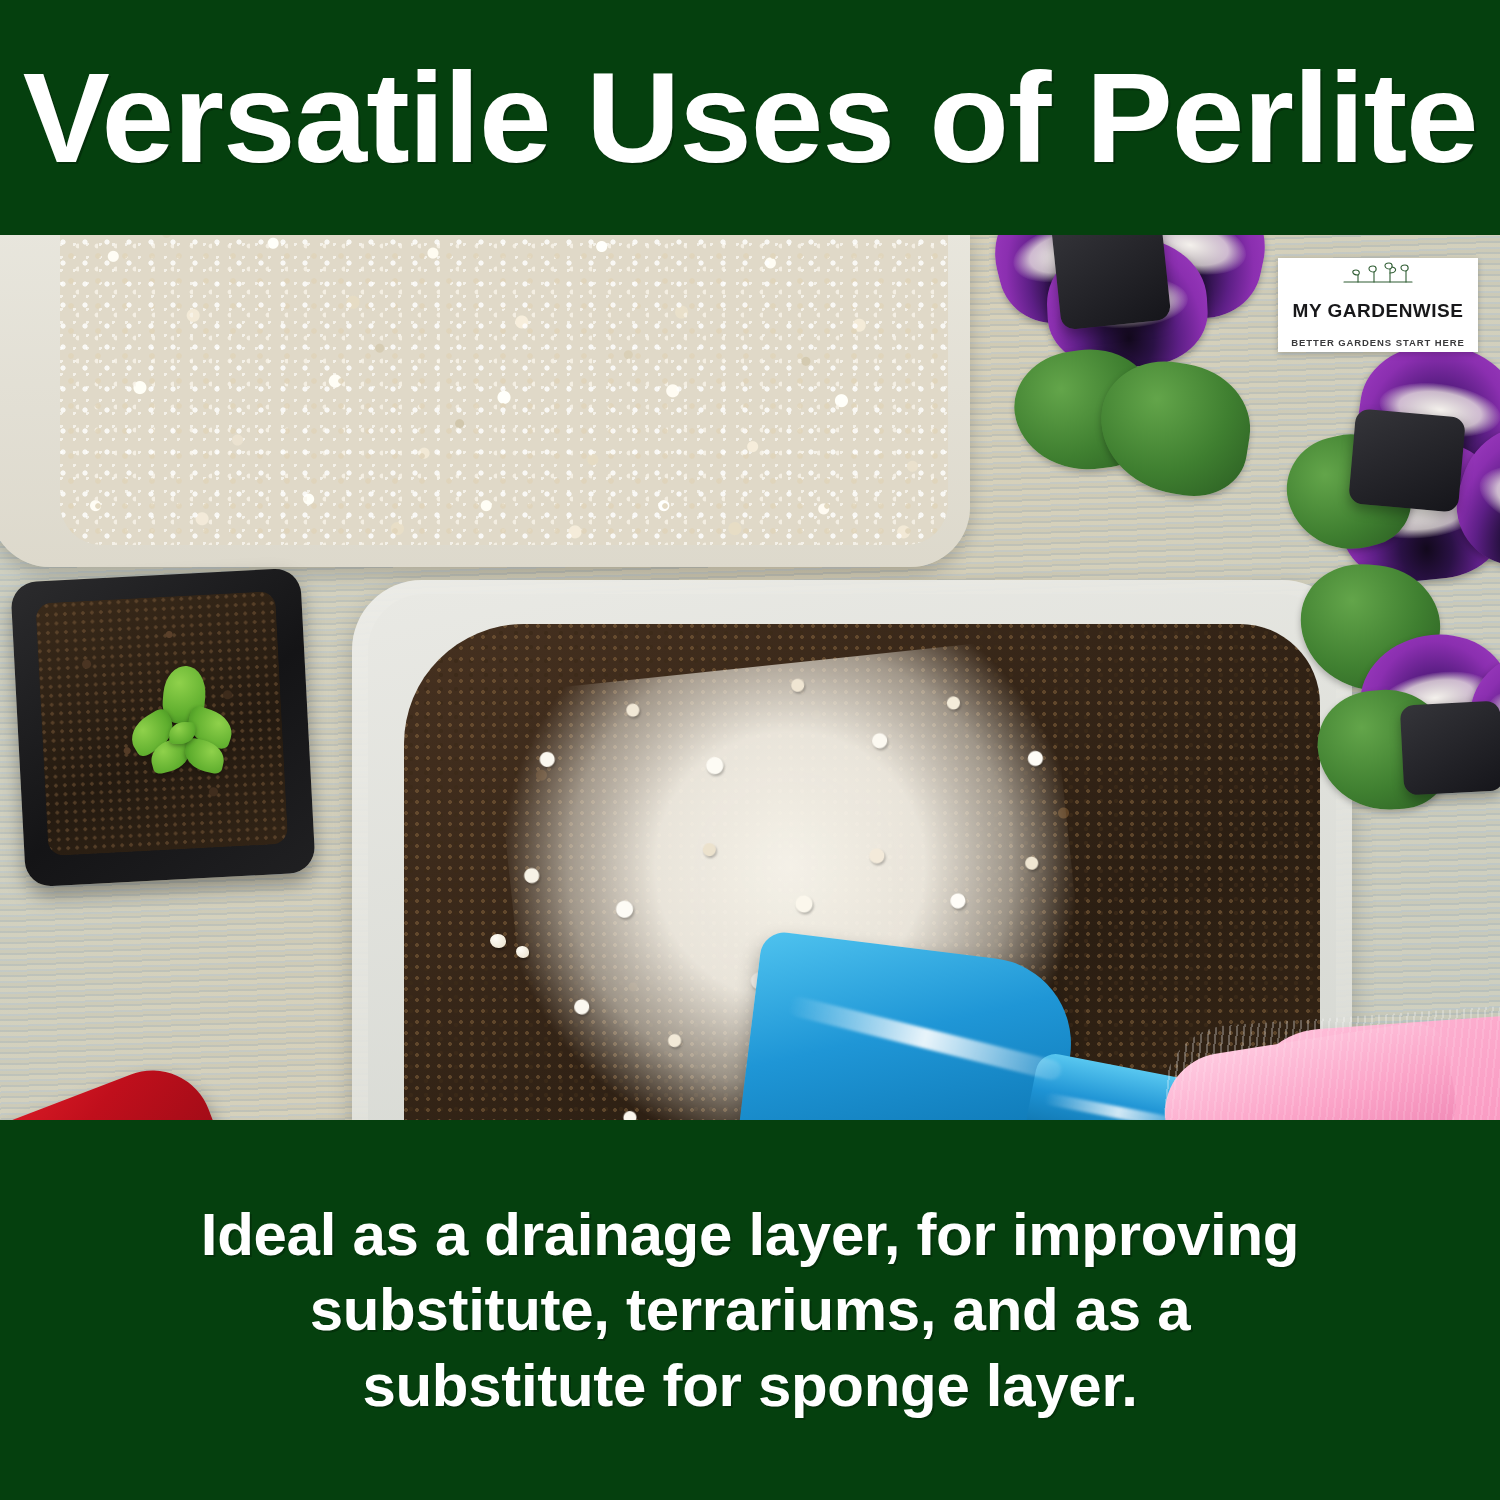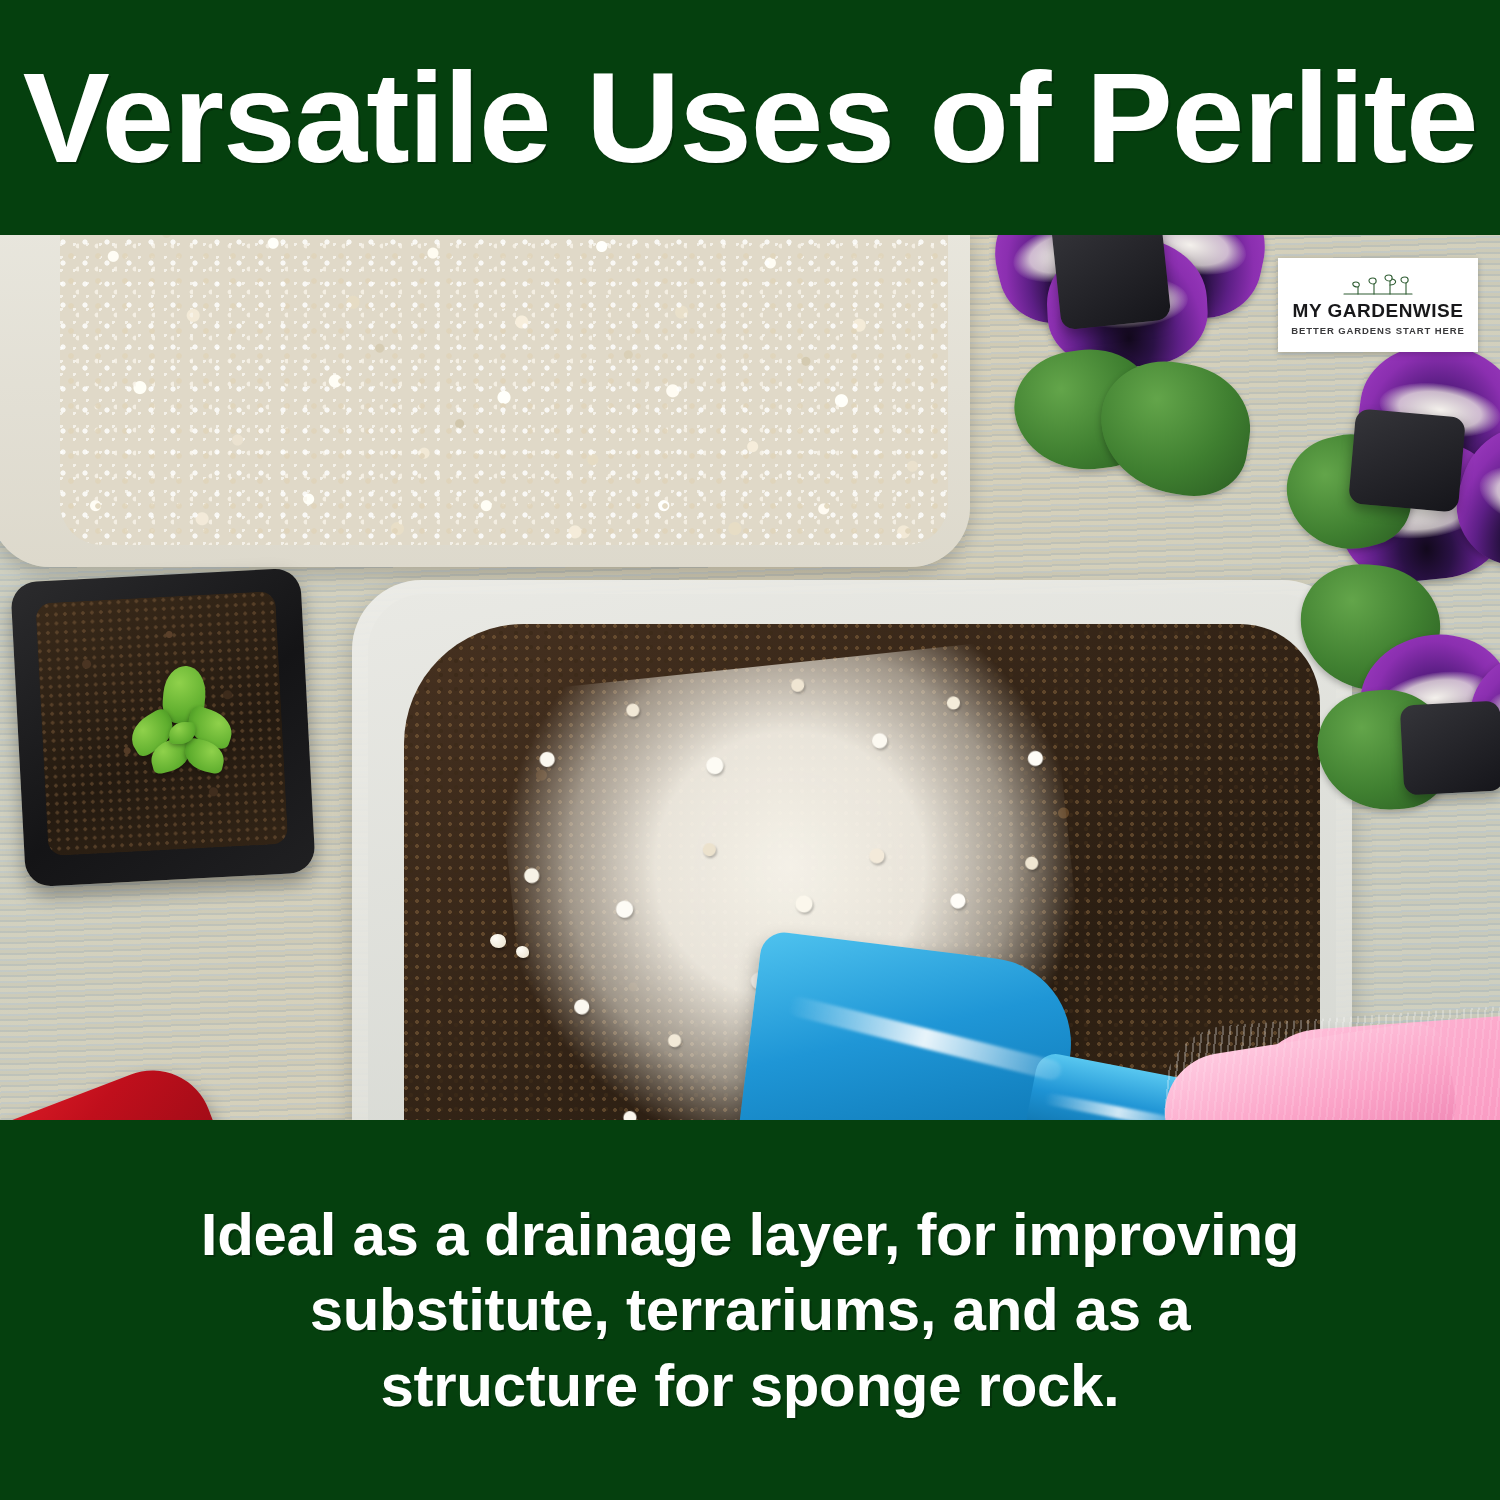--- a/index.html
+++ b/index.html
@@ -336,20 +336,21 @@
     box-shadow:0 6px 12px rgba(0,0,0,.3);
   }
 
   
   .logo-box {
     position:absolute; left:1278px; top:258px; width:200px; height:94px;
     background:#ffffff;
     display:flex; flex-direction:column; align-items:center; justify-content:center;
     box-shadow:0 2px 6px rgba(0,0,0,.22);
     z-index:40;
+    gap:12px;
   }
   .logo-icon { width:76px; height:24px; margin-bottom:3px; }
   .logo-name {
     font-family:"Liberation Sans", sans-serif;
     font-weight:bold; font-size:19px; letter-spacing:.5px;
     color:#18181a; line-height:1; white-space:nowrap;
   }
   .logo-tag {
     font-family:"Liberation Sans", sans-serif;
     font-weight:bold; font-size:9.5px; letter-spacing:.9px;
@@ -483,17 +484,17 @@
       <div class="logo-name">MY GARDENWISE</div>
       <div class="logo-tag">BETTER GARDENS START HERE</div>
     </div>
 
   </div>
 
   <div class="caption-bar">
     <div class="caption-text">
       <div>Ideal as a drainage layer, for improving</div>
       <div>substitute, terrariums, and as a</div>
-      <div>structure for sponge rock.</div>
+      <div>substitute for sponge layer.</div>
     </div>
   </div>
 
 </div>
 
 </body></html>

